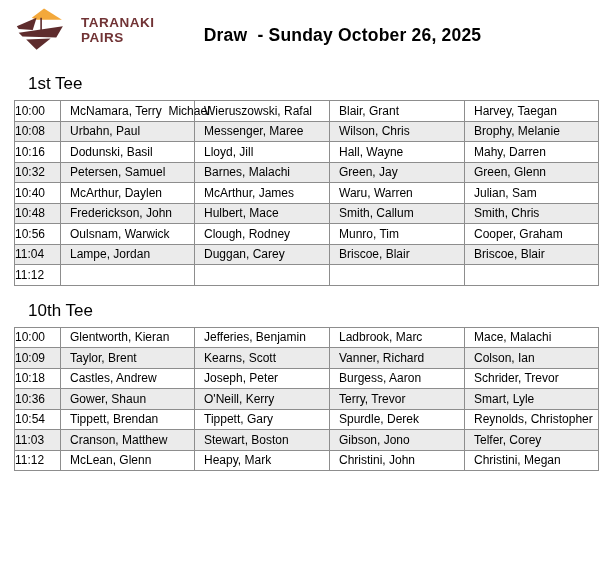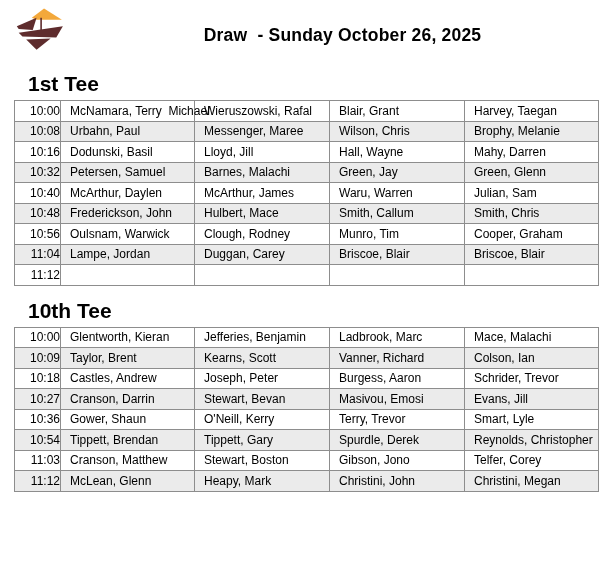--- a/index.html
+++ b/index.html
@@ -29,22 +29,22 @@
     margin: 0;
     font-size: 17.5px;
     font-weight: bold;
     white-space: pre;
     letter-spacing: 0.2px;
   }
 
   
   .tee-section .section-heading {
     margin: 0 0 0 28px;
-    font-size: 21px;
-    font-weight: bold;
+    font-size: 17px;
+    font-weight: normal;
     line-height: 18px;
   }
   .tee-section.first .section-heading { margin-top: 13px; }
   .tee-section.second .section-heading { margin-top: 16px; }
 
   table.draw-table {
     margin: 7px 0 0 14px;
     width: 584px;
     border-collapse: collapse;
     table-layout: fixed;
@@ -52,40 +52,44 @@
     border: 1px solid #7d7d7d;
   }
   table.draw-table td {
     border: 1px solid #8d8d8d;
     height: 19.5px;
     padding: 0 0 0 9px;
     white-space: pre;
     overflow: visible;
     vertical-align: middle;
   }
-  table.draw-table td.time { text-align: right; padding: 0; }
+  table.draw-table td.time { text-align: left; padding: 0; }
   table.draw-table tr:nth-child(even) { background: #ebebeb; }
 </style>
 </head>
 <body>
 
 <header class="page-header">
   <div class="logo">
     <svg class="logo-mark" viewBox="0 0 66 52" xmlns="http://www.w3.org/2000/svg">
 
       <polygon points="19,13 32,3 51,15 24,15" fill="#F3A83B"></polygon>
 
       <rect x="28" y="13" width="1.7" height="15" fill="#5E2C2D"></rect>
 
       <polygon points="3,22 24,13 20,26 5,25" fill="#5E2C2D"></polygon>
 
       <polygon points="5,29 52,22 45,34 9,33" fill="#5E2C2D"></polygon>
 
       <polygon points="13,36 39,35 24,47" fill="#5E2C2D"></polygon>
     </svg>
+    <div class="logo-text">
+      <div>TARANAKI</div>
+      <div>PAIRS</div>
+    </div>
   </div>
   <div class="page-title-wrap">
     <h1 class="page-title">Draw  - Sunday October 26, 2025</h1>
   </div>
 </header>
 
 <section class="tee-section first">
   <h2 class="section-heading">1st Tee</h2>
   <table class="draw-table">
     <colgroup>
@@ -189,27 +193,20 @@
           <td class="player">Colson, Ian</td>
         </tr>
         <tr>
           <td class="time">10:18</td>
           <td class="player">Castles, Andrew</td>
           <td class="player">Joseph, Peter</td>
           <td class="player">Burgess, Aaron</td>
           <td class="player">Schrider, Trevor</td>
         </tr>
         <tr>
-          <td class="time">10:27</td>
-          <td class="player">Cranson, Darrin</td>
-          <td class="player">Stewart, Bevan</td>
-          <td class="player">Masivou, Emosi</td>
-          <td class="player">Evans, Jill</td>
-        </tr>
-        <tr>
           <td class="time">10:36</td>
           <td class="player">Gower, Shaun</td>
           <td class="player">O'Neill, Kerry</td>
           <td class="player">Terry, Trevor</td>
           <td class="player">Smart, Lyle</td>
         </tr>
         <tr>
           <td class="time">10:54</td>
           <td class="player">Tippett, Brendan</td>
           <td class="player">Tippett, Gary</td>

